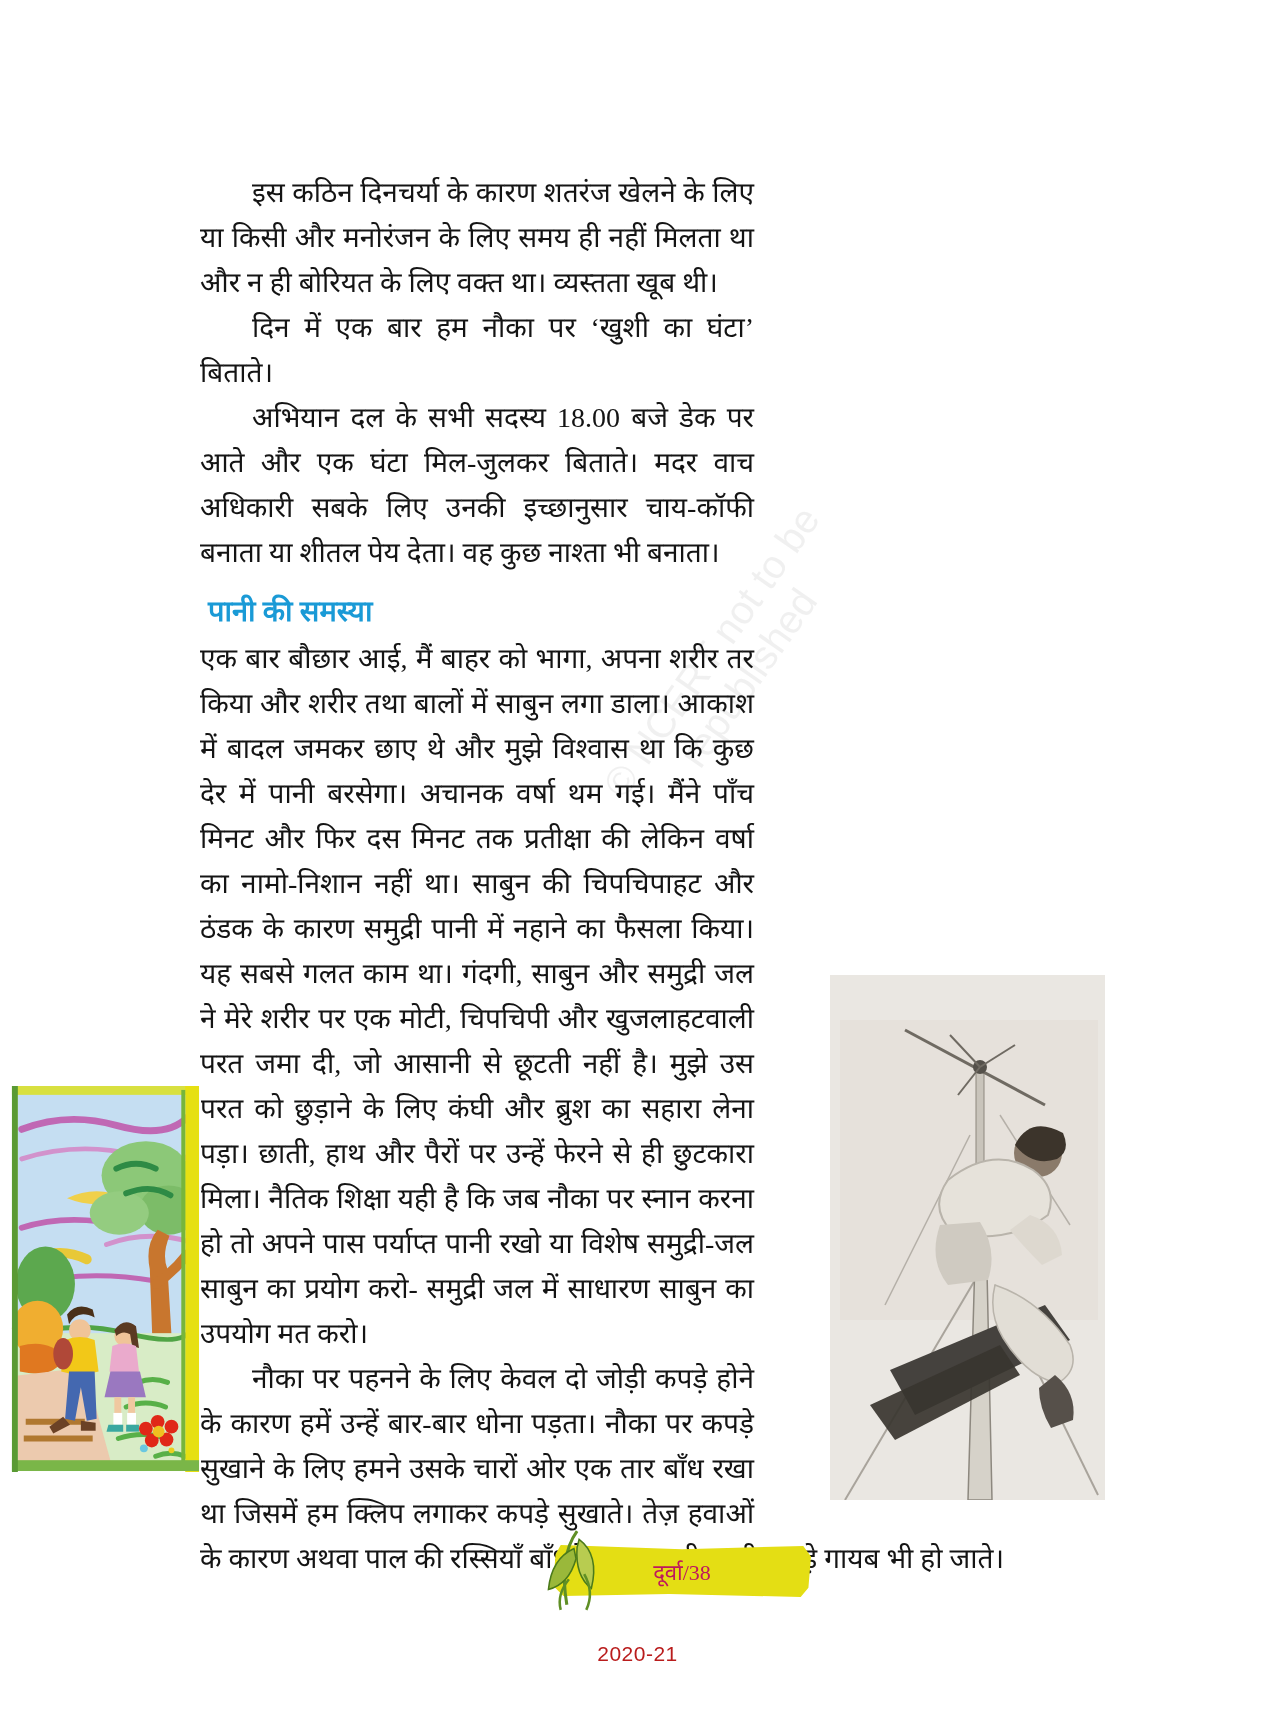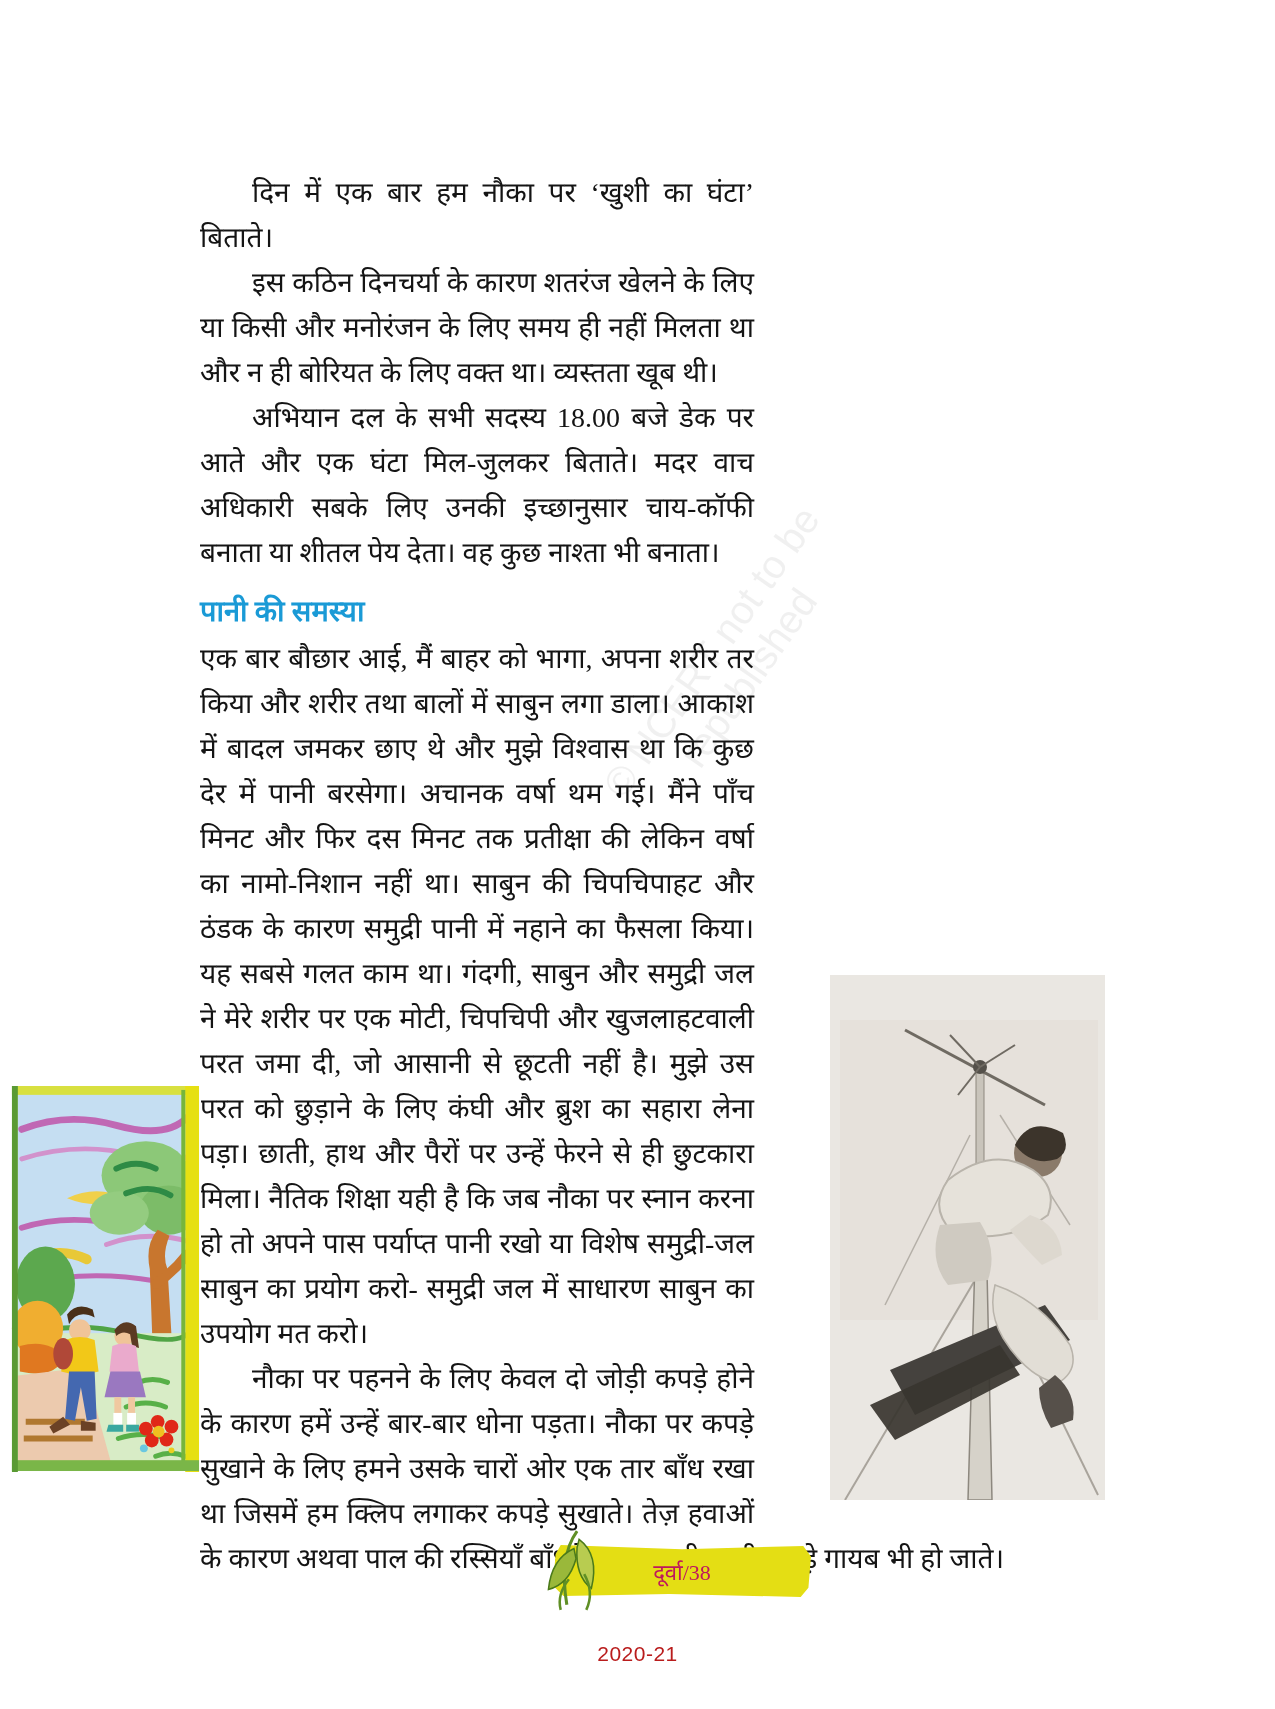--- a/index.html
+++ b/index.html
@@ -12,21 +12,21 @@
     font-family:"Liberation Serif","DejaVu Serif",serif;
     color:#141414;
   }
   .content{
     position:absolute;left:200px;top:170px;width:872px;
     font-size:28px;line-height:45px;text-align:justify;
   }
   .content p{margin:0;}
   .content p.indent{text-indent:52px;}
   .heading{
-    margin:14px 0 2px 0;
+    margin:14px 0 2px 8px;
     font-size:29px;line-height:45px;font-weight:bold;
     color:#1a9ad6;text-align:left;
   }
   .photo-float{
     float:right;
     width:318px;height:530px;
     margin-top:805px;
     position:relative;
   }
   .photo-float svg{
@@ -92,22 +92,22 @@
         <circle cx="208" cy="178" r="24" fill="#8a7a6a"></circle>
         <path d="M185,170 q15,-30 48,-12 q8,18 -6,26 q-25,8 -42,-14 z" fill="#3c342b"></path>
         <path d="M118,205 q45,-35 85,-10 q25,18 15,45 q-40,30 -95,18 q-25,-25 -5,-53 z" fill="#e6e2da" stroke="#b9b4ab" stroke-width="2"></path>
         <path d="M200,240 q30,10 32,40 l-20,10 q-20,-20 -32,-35 z" fill="#ddd8cf"></path>
         <path d="M110,250 q-12,35 8,60 l40,-5 q10,-30 -8,-58 z" fill="#cfcac1"></path>
         <path d="M165,310 q45,15 75,60 q10,25 -12,38 q-30,-5 -55,-45 q-15,-25 -8,-53 z" fill="#e2ded6" stroke="#b9b4ab" stroke-width="1.5"></path>
         <path d="M225,400 q22,18 18,45 l-22,8 q-12,-20 -12,-40 z" fill="#56504a"></path>
       </svg>
     </div>
 
+    <p class="indent">इस कठिन दिनचर्या के कारण शतरंज खेलने के लिए या किसी और मनोरंजन के लिए समय ही नहीं मिलता था और न ही बोरियत के लिए वक्त था। व्यस्तता खूब थी।</p>
     <p class="indent">दिन में एक बार हम नौका पर ‘खुशी का घंटा’ बिताते।</p>
-    <p class="indent">इस कठिन दिनचर्या के कारण शतरंज खेलने के लिए या किसी और मनोरंजन के लिए समय ही नहीं मिलता था और न ही बोरियत के लिए वक्त था। व्यस्तता खूब थी।</p>
     <p class="indent">अभियान दल के सभी सदस्य 18.00 बजे डेक पर आते और एक घंटा मिल-जुलकर बिताते। मदर वाच अधिकारी सबके लिए उनकी इच्छानुसार चाय-कॉफी बनाता या शीतल पेय देता। वह कुछ नाश्ता भी बनाता।</p>
 
     <h2 class="heading">पानी की समस्या</h2>
     <p>एक बार बौछार आई, मैं बाहर को भागा, अपना शरीर तर किया और शरीर तथा बालों में साबुन लगा डाला। आकाश में बादल जमकर छाए थे और मुझे विश्वास था कि कुछ देर में पानी बरसेगा। अचानक वर्षा थम गई। मैंने पाँच मिनट और फिर दस मिनट तक प्रतीक्षा की लेकिन वर्षा का नामो-निशान नहीं था। साबुन की चिपचिपाहट और ठंडक के कारण समुद्री पानी में नहाने का फैसला किया। यह सबसे गलत काम था। गंदगी, साबुन और समुद्री जल ने मेरे शरीर पर एक मोटी, चिपचिपी और खुजलाहटवाली परत जमा दी, जो आसानी से छूटती नहीं है। मुझे उस परत को छुड़ाने के लिए कंघी और ब्रुश का सहारा लेना पड़ा। छाती, हाथ और पैरों पर उन्हें फेरने से ही छुटकारा मिला। नैतिक शिक्षा यही है कि जब नौका पर स्नान करना हो तो अपने पास पर्याप्त पानी रखो या विशेष समुद्री-जल साबुन का प्रयोग करो- समुद्री जल में साधारण साबुन का उपयोग मत करो।</p>
     <p class="indent">नौका पर पहनने के लिए केवल दो जोड़ी कपड़े होने के कारण हमें उन्हें बार-बार धोना पड़ता। नौका पर कपड़े सुखाने के लिए हमने उसके चारों ओर एक तार बाँध रखा था जिसमें हम क्लिप लगाकर कपड़े सुखाते। तेज़ हवाओं के कारण अथवा पाल की रस्सियाँ बाँधते समय कभी-कभी कपड़े गायब भी हो जाते।</p>
 
   </div>
 
   <div class="illustration">
     <svg viewBox="0 0 196 400" width="193" height="402" xmlns="http://www.w3.org/2000/svg">

